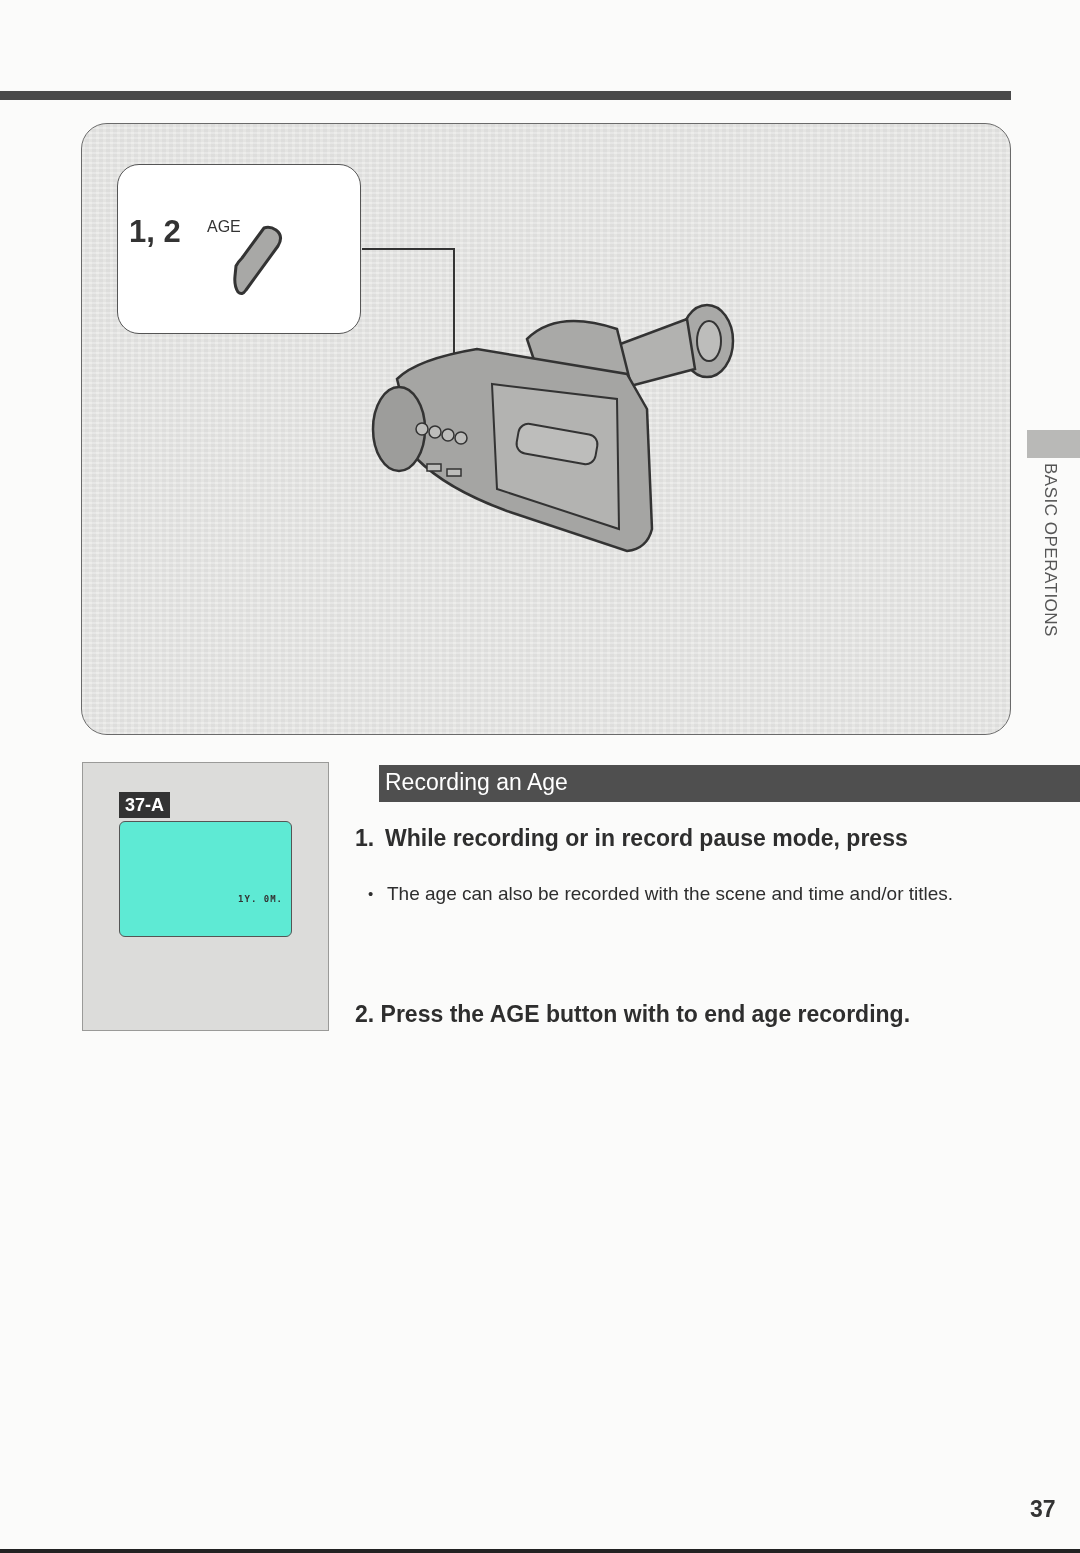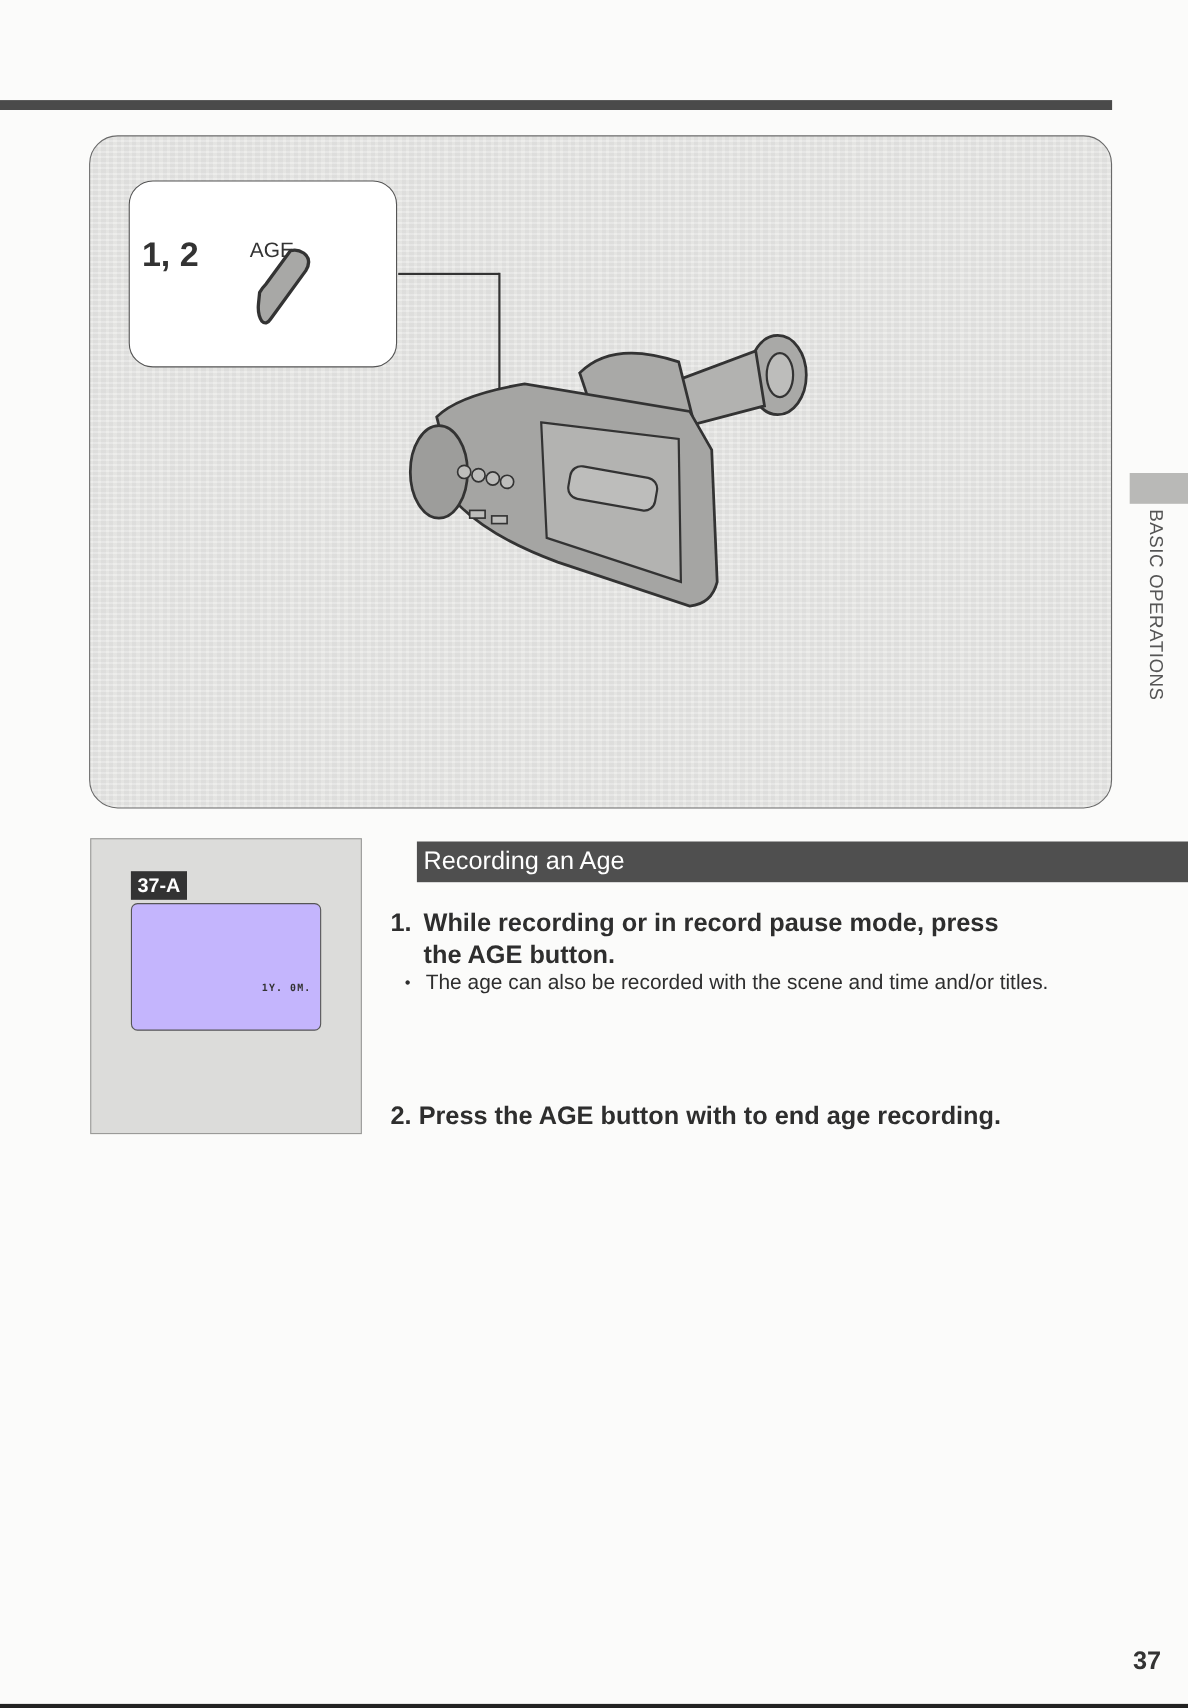--- a/index.html
+++ b/index.html
@@ -27,21 +27,21 @@
   }
   .callout {
     position:absolute; left:35px; top:40px; width:242px; height:168px;
     background:#fff; border:1.5px solid #555; border-radius:22px;
   }
   .callout .step-num {
     position:absolute; left:11px; top:14px;
     font-size:31px; font-weight:bold; color:#333;margin-top:35px;
   }
   .callout .age-label {
-    position:absolute; left:89px; top:53px; font-size:19px; color:#333;margin-left:20px;
+    position:absolute; left:89px; top:53px; font-size:16px; color:#333;
   }
   .callout .age-btn {
     position:absolute; left:100px; top:55px;
   }
   .leader-h {
     position:absolute; left:280px; top:124px; width:92px; height:1.5px; background:#333;
   }
   .leader-v {
     position:absolute; left:371px; top:124px; width:1.5px; height:235px; background:#333;
   }
@@ -60,21 +60,21 @@
   .example-panel {
     position:absolute; left:82px; top:762px; width:245px; height:267px;
     background:#dcdcda; border:1px solid #9a9a98;
   }
   .example-tag {
     position:absolute; left:36px; top:29px; padding:1px 6px;
     background:#333; color:#fff; font-size:18px; font-weight:bold; line-height:24px;
   }
   .vf-screen {
     position:absolute; left:36px; top:58px; width:171px; height:114px;
-    background:#c4b5fd; border:1.5px solid #555; border-radius:6px;
+    background:#5eead4; border:1.5px solid #555; border-radius:6px;
   }
   .vf-age {
     position:absolute; right:8px; top:72px;
     font-family:"DejaVu Sans Mono", monospace; font-size:9px; font-weight:bold; color:#333;
     letter-spacing:1px;
   }
 
   .section-header {
     position:absolute; left:357px; top:765px; width:774px; height:37px;
     background:#4f4f4f;
@@ -165,21 +165,20 @@
     <span class="vf-age">1Y. 0M.</span>
   </div>
 </div>
 
 <div class="section-header">
   <span>Recording an Age</span>
 </div>
 
 <div class="step1">
   <div><span class="num">1.</span><span>While recording or in record pause mode, press</span></div>
-  <div class="cont">the AGE button.</div>
 </div>
 
 <ul class="bullets">
   <li><span>The age can also be recorded with the scene and time and/or titles.</span></li>
 </ul>
 
 <div class="step2">
   <span>2.</span>
   <span>Press the AGE button with to end age recording.</span>
 </div>

